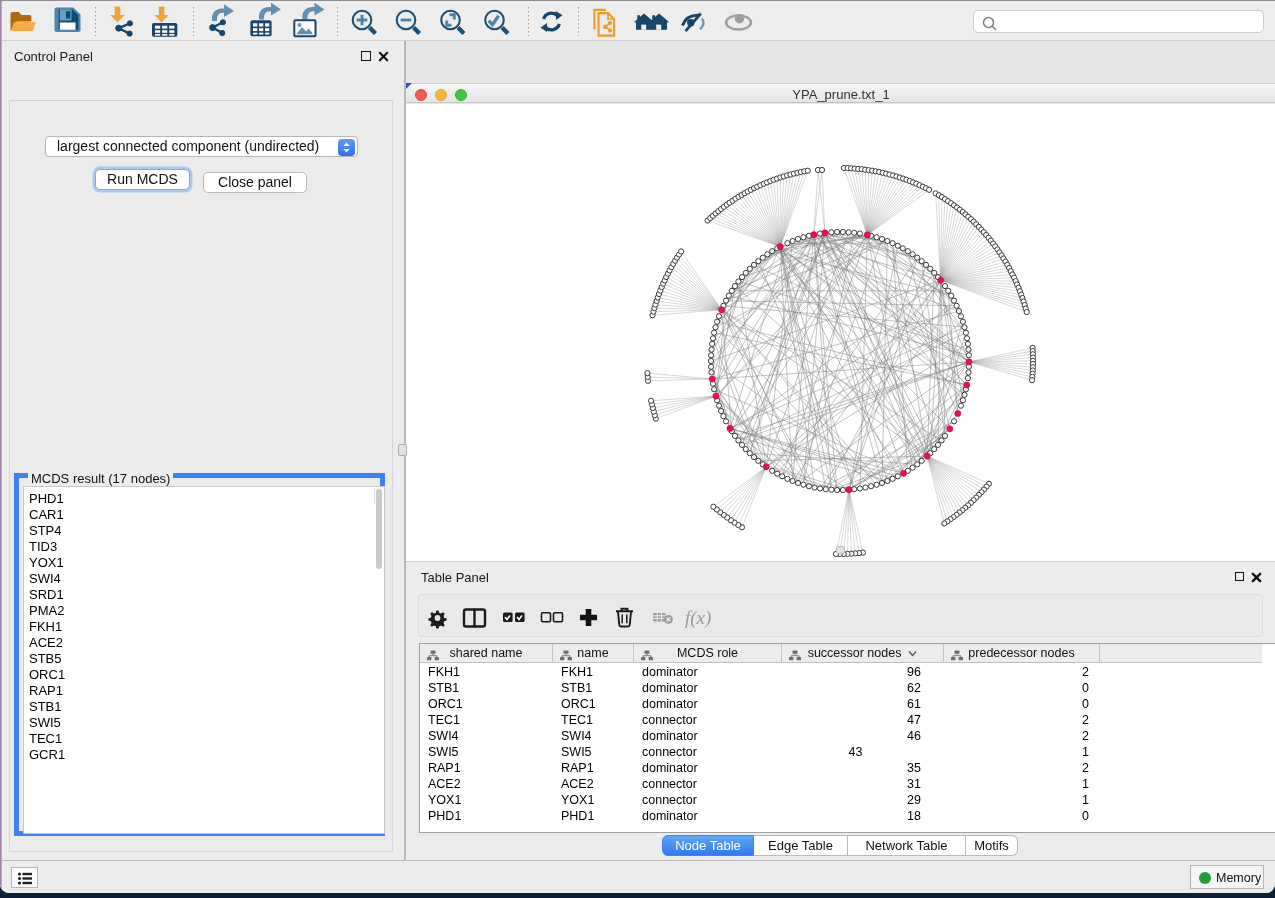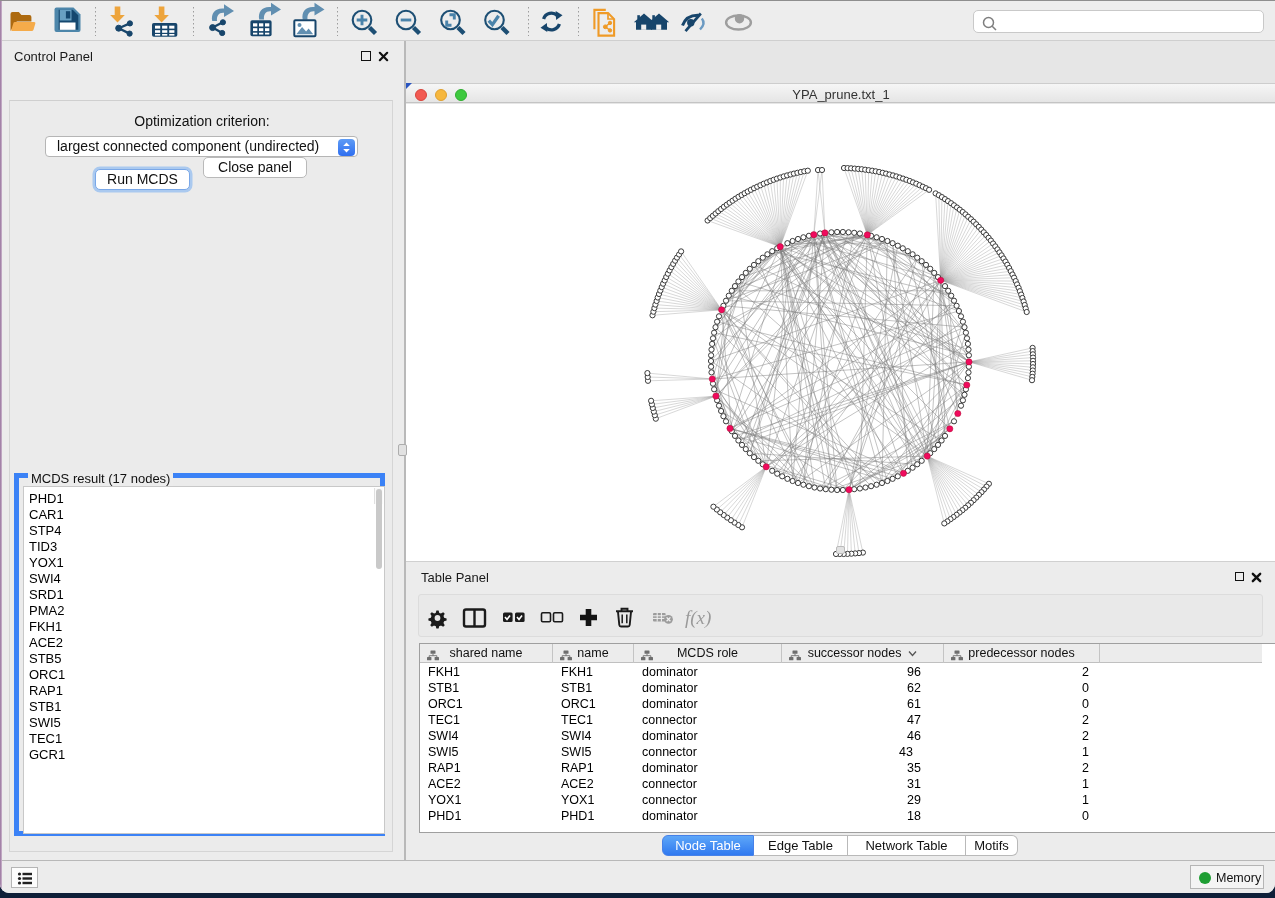--- a/index.html
+++ b/index.html
@@ -23,21 +23,21 @@
 .segtabs .tab:first-child { border-left:1px solid #b9b9b9; border-radius:6px 0 0 6px; }
 .segtabs .tab:last-child { border-radius:0 6px 6px 0; }
 .segtabs .tab.sel { background:linear-gradient(#5ea7f8,#2f78f0); border-color:#4781e8; color:#fff; }
 #cptabs { left:79px; top:33px; height:22px; }
 #cpinner { position:absolute; left:9px; top:59px; width:384px; height:752px; background:#ebebeb; border:1px solid #d5d5d5; border-top:1px solid #cfcfcf; }
 #optlabel { position:absolute; left:0; top:72px; width:404px; text-align:center; font-size:14px; color:#111; }
 #dropdown { position:absolute; left:45px; top:95px; width:313px; height:21px; background:#fff; border:1px solid #b5b5b5; border-radius:4px; font-size:14px; color:#111; line-height:19px; padding-left:11px; }
 #dropstep { position:absolute; right:1px; top:1px; width:17px; height:17px; margin:1px; border-radius:4px; background:linear-gradient(#5f9cf5,#2e6ef0); }
 .btn { position:absolute; height:21px; background:#fff; border:1px solid #b9b9b9; border-radius:5px; font-size:14px; color:#111; text-align:center; line-height:19px; }
 #runbtn { left:95px; top:128px; width:95px; box-shadow:0 0 0 2.5px #aac9ef; border-color:#7aa8e8; }
-#closebtn { left:203px; top:116px; width:104px; }
+#closebtn { left:203px; top:131px; width:104px; }
 
 #mcdsbox { position:absolute; left:14px; top:432px; width:371px; height:363px; border:5px solid #3b82f6; }
 #mcdslabel { position:absolute; left:9px; top:-7px; background:#ececec; padding:0 3px; font-size:13px; color:#111; }
 #mcdslist { position:absolute; left:4px; top:8px; width:362px; height:348px; background:#fff; border:1px solid #c8c8c8; font-size:13px; color:#000; }
 #mcdslist div { padding-left:5px; height:16px; line-height:16px; }
 #mcdssb { position:absolute; right:1px; top:1px; width:9px; height:346px; background:#fafafa; border-left:1px solid #e0e0e0; }
 #mcdssb i { position:absolute; left:1px; top:1px; width:6px; height:80px; background:#c9c9c9; border-radius:4px; }
 
 #rpane { position:absolute; left:405px; top:41px; width:870px; height:819px; background:#e6e6e6; }
 #divider { position:absolute; left:404px; top:41px; width:1.5px; height:819px; background:#b9b9b9; z-index:5; }
@@ -211,21 +211,20 @@
 </div>
 <div id="cpanel">
   <div class="ptitle">Control Panel</div>
   <div class="winbtns" style="left:361px; top:10px;">
     <div class="maxbtn"></div>
     <svg width="11" height="11" viewBox="0 0 12 12">
           <path d="M2 2 L10 10 M10 2 L2 10" stroke="#111" stroke-width="2.4" stroke-linecap="round"></path>
         </svg>
   </div>
   <div id="cpinner"></div>
-  <div id="optlabel">Optimization criterion:</div>
   <div id="dropdown">largest connected component (undirected)
     <div id="dropstep"><svg width="17" height="17" viewBox="0 0 17 17">
             <path d="M5.2 7 l3.3 -3.6 3.3 3.6 Z M5.2 10 l3.3 3.6 3.3 -3.6 Z" fill="#fff"></path>
           </svg></div>
   </div>
   <div class="btn" id="runbtn">Run MCDS</div>
   <div class="btn" id="closebtn">Close panel</div>
   <div id="mcdsbox">
     <div id="mcdslabel">MCDS result (17 nodes)</div>
     <div id="mcdslist">
@@ -729,21 +728,21 @@
               <span style="left:8px">SWI4</span>
               <span style="left:141px">SWI4</span>
               <span style="left:222px">dominator</span>
               <span style="left:362px;width:139px;text-align:right">46</span>
               <span style="left:524px;width:145px;text-align:right">2</span>
             </div>
             <div class="trow" style="top:100px">
               <span style="left:8px">SWI5</span>
               <span style="left:141px">SWI5</span>
               <span style="left:222px">connector</span>
-              <span style="left:354px;width:139px;text-align:right">43</span>
+              <span style="left:366px;width:139px;text-align:center">43</span>
               <span style="left:524px;width:145px;text-align:right">1</span>
             </div>
             <div class="trow" style="top:116px">
               <span style="left:8px">RAP1</span>
               <span style="left:141px">RAP1</span>
               <span style="left:222px">dominator</span>
               <span style="left:362px;width:139px;text-align:right">35</span>
               <span style="left:524px;width:145px;text-align:right">2</span>
             </div>
             <div class="trow" style="top:132px">

